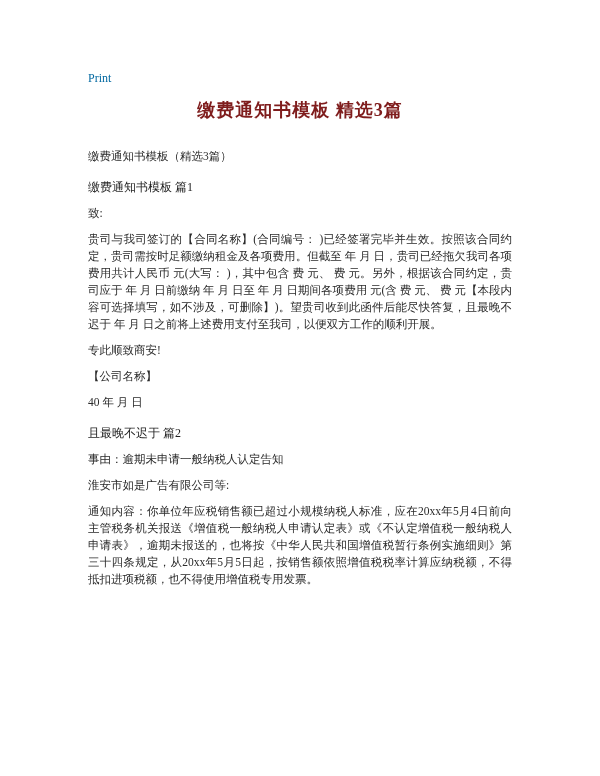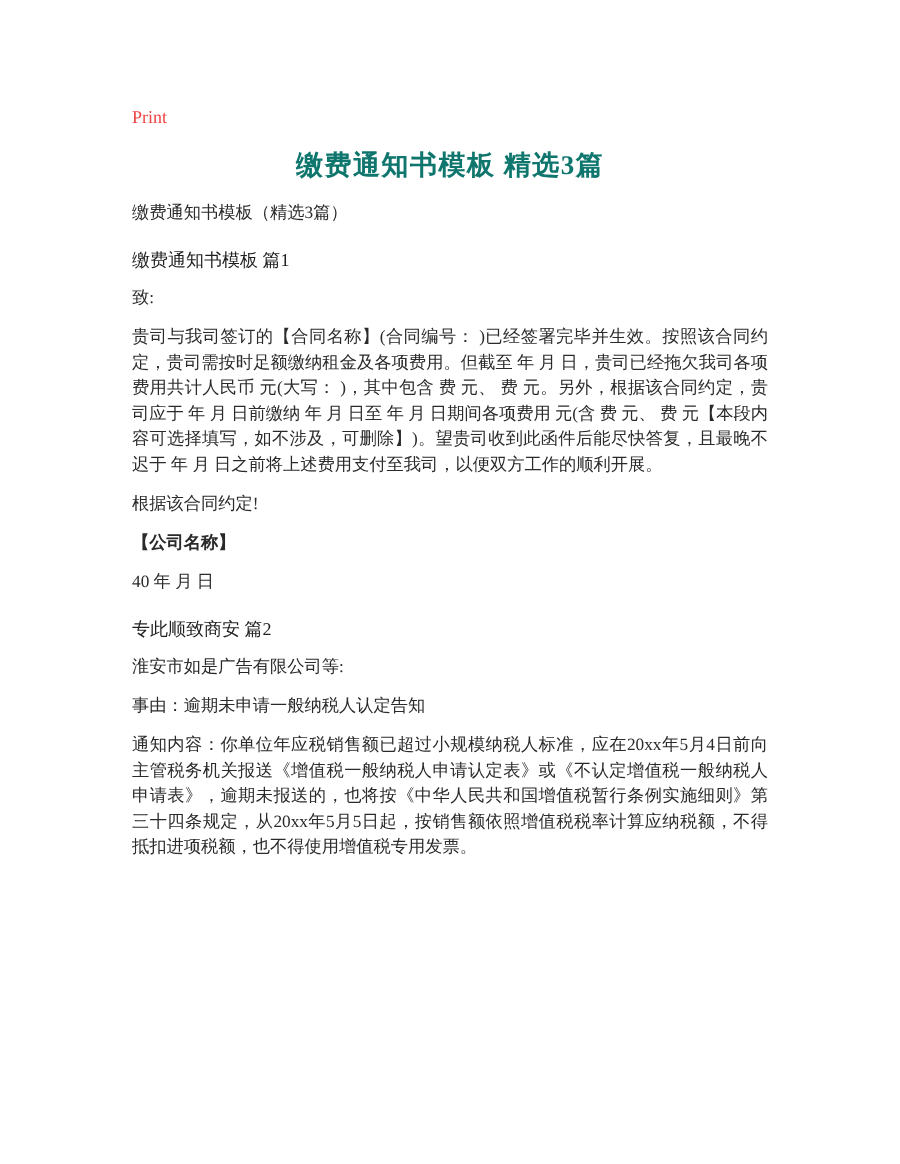--- a/index.html
+++ b/index.html
@@ -11,52 +11,52 @@
     background: #ffffff;
     overflow: hidden;
     font-family: "Liberation Serif", "DejaVu Serif", serif;
     color: #2a2a2a;
   }
   .print-label {
     position: absolute;
     left: 88px;
     top: 71px;
     font-size: 12px;
-    color: #ef4444;
+    color: #0369a1;
     cursor: pointer;
   }
   .doc-title {
     position: absolute;
     left: 0;
     top: 98px;
     width: 600px;
     text-align: center;
     font-size: 18px;
     font-weight: bold;
     letter-spacing: 1px;
-    color: #0f766e;
+    color: #7f1d1d;
   }
   .content {
     position: absolute;
     left: 88px;
-    top: 125px;
+    top: 139px;
     width: 424px;
     font-size: 11.5px;
     line-height: 17px;
     color: #2a2a2a;
   }
   .content p { margin: 9px 0; }
   .content p.just { text-align: justify; }
   .content h2 {
     font-size: 12px;
     font-weight: normal;
     margin: 14px 0 9px 0;
     color: #1e1e1e;
   }
-  .bold { font-weight: bold; }
+  .bold { font-weight: normal; }
   .blank-row { white-space: nowrap; }
   .blank-line {
     display: inline-block;
     width: 219px;
     height: 13px;
     border-bottom: 1px solid #4a4a4a;
     vertical-align: baseline;
     margin-right: 1px;
   }
 </style>
@@ -73,31 +73,31 @@
 
     <p>缴费通知书模板（精选3篇）</p>
 
     <h2>缴费通知书模板 篇1</h2>
 
     <p>致:</p>
 
 
     <p class="just">贵司与我司签订的【合同名称】(合同编号：  )已经签署完毕并生效。按照该合同约定，贵司需按时足额缴纳租金及各项费用。但截至 年 月 日，贵司已经拖欠我司各项费用共计人民币 元(大写：  )，其中包含 费 元、 费 元。另外，根据该合同约定，贵司应于 年 月 日前缴纳 年 月 日至 年 月 日期间各项费用 元(含 费 元、 费 元【本段内容可选择填写，如不涉及，可删除】)。望贵司收到此函件后能尽快答复，且最晚不迟于 年 月 日之前将上述费用支付至我司，以便双方工作的顺利开展。</p>
 
-    <p>根据该合同约定!</p>
+    <p>专此顺致商安!</p>
 
     <p class="bold">【公司名称】</p>
 
     <p>40 年 月 日</p>
 
-    <h2>专此顺致商安 篇2</h2>
+    <h2>且最晚不迟于 篇2</h2>
 
 
+    <p>事由：逾期未申请一般纳税人认定告知</p>
+
     <p>淮安市如是广告有限公司等:</p>
-
-    <p>事由：逾期未申请一般纳税人认定告知</p>
 
 
     <p class="just">通知内容：你单位年应税销售额已超过小规模纳税人标准，应在20xx年5月4日前向主管税务机关报送《增值税一般纳税人申请认定表》或《不认定增值税一般纳税人申请表》，逾期未报送的，也将按《中华人民共和国增值税暂行条例实施细则》第三十四条规定，从20xx年5月5日起，按销售额依照增值税税率计算应纳税额，不得抵扣进项税额，也不得使用增值税专用发票。</p>
 
 
   </div>
 </div>
 
 </body></html>

